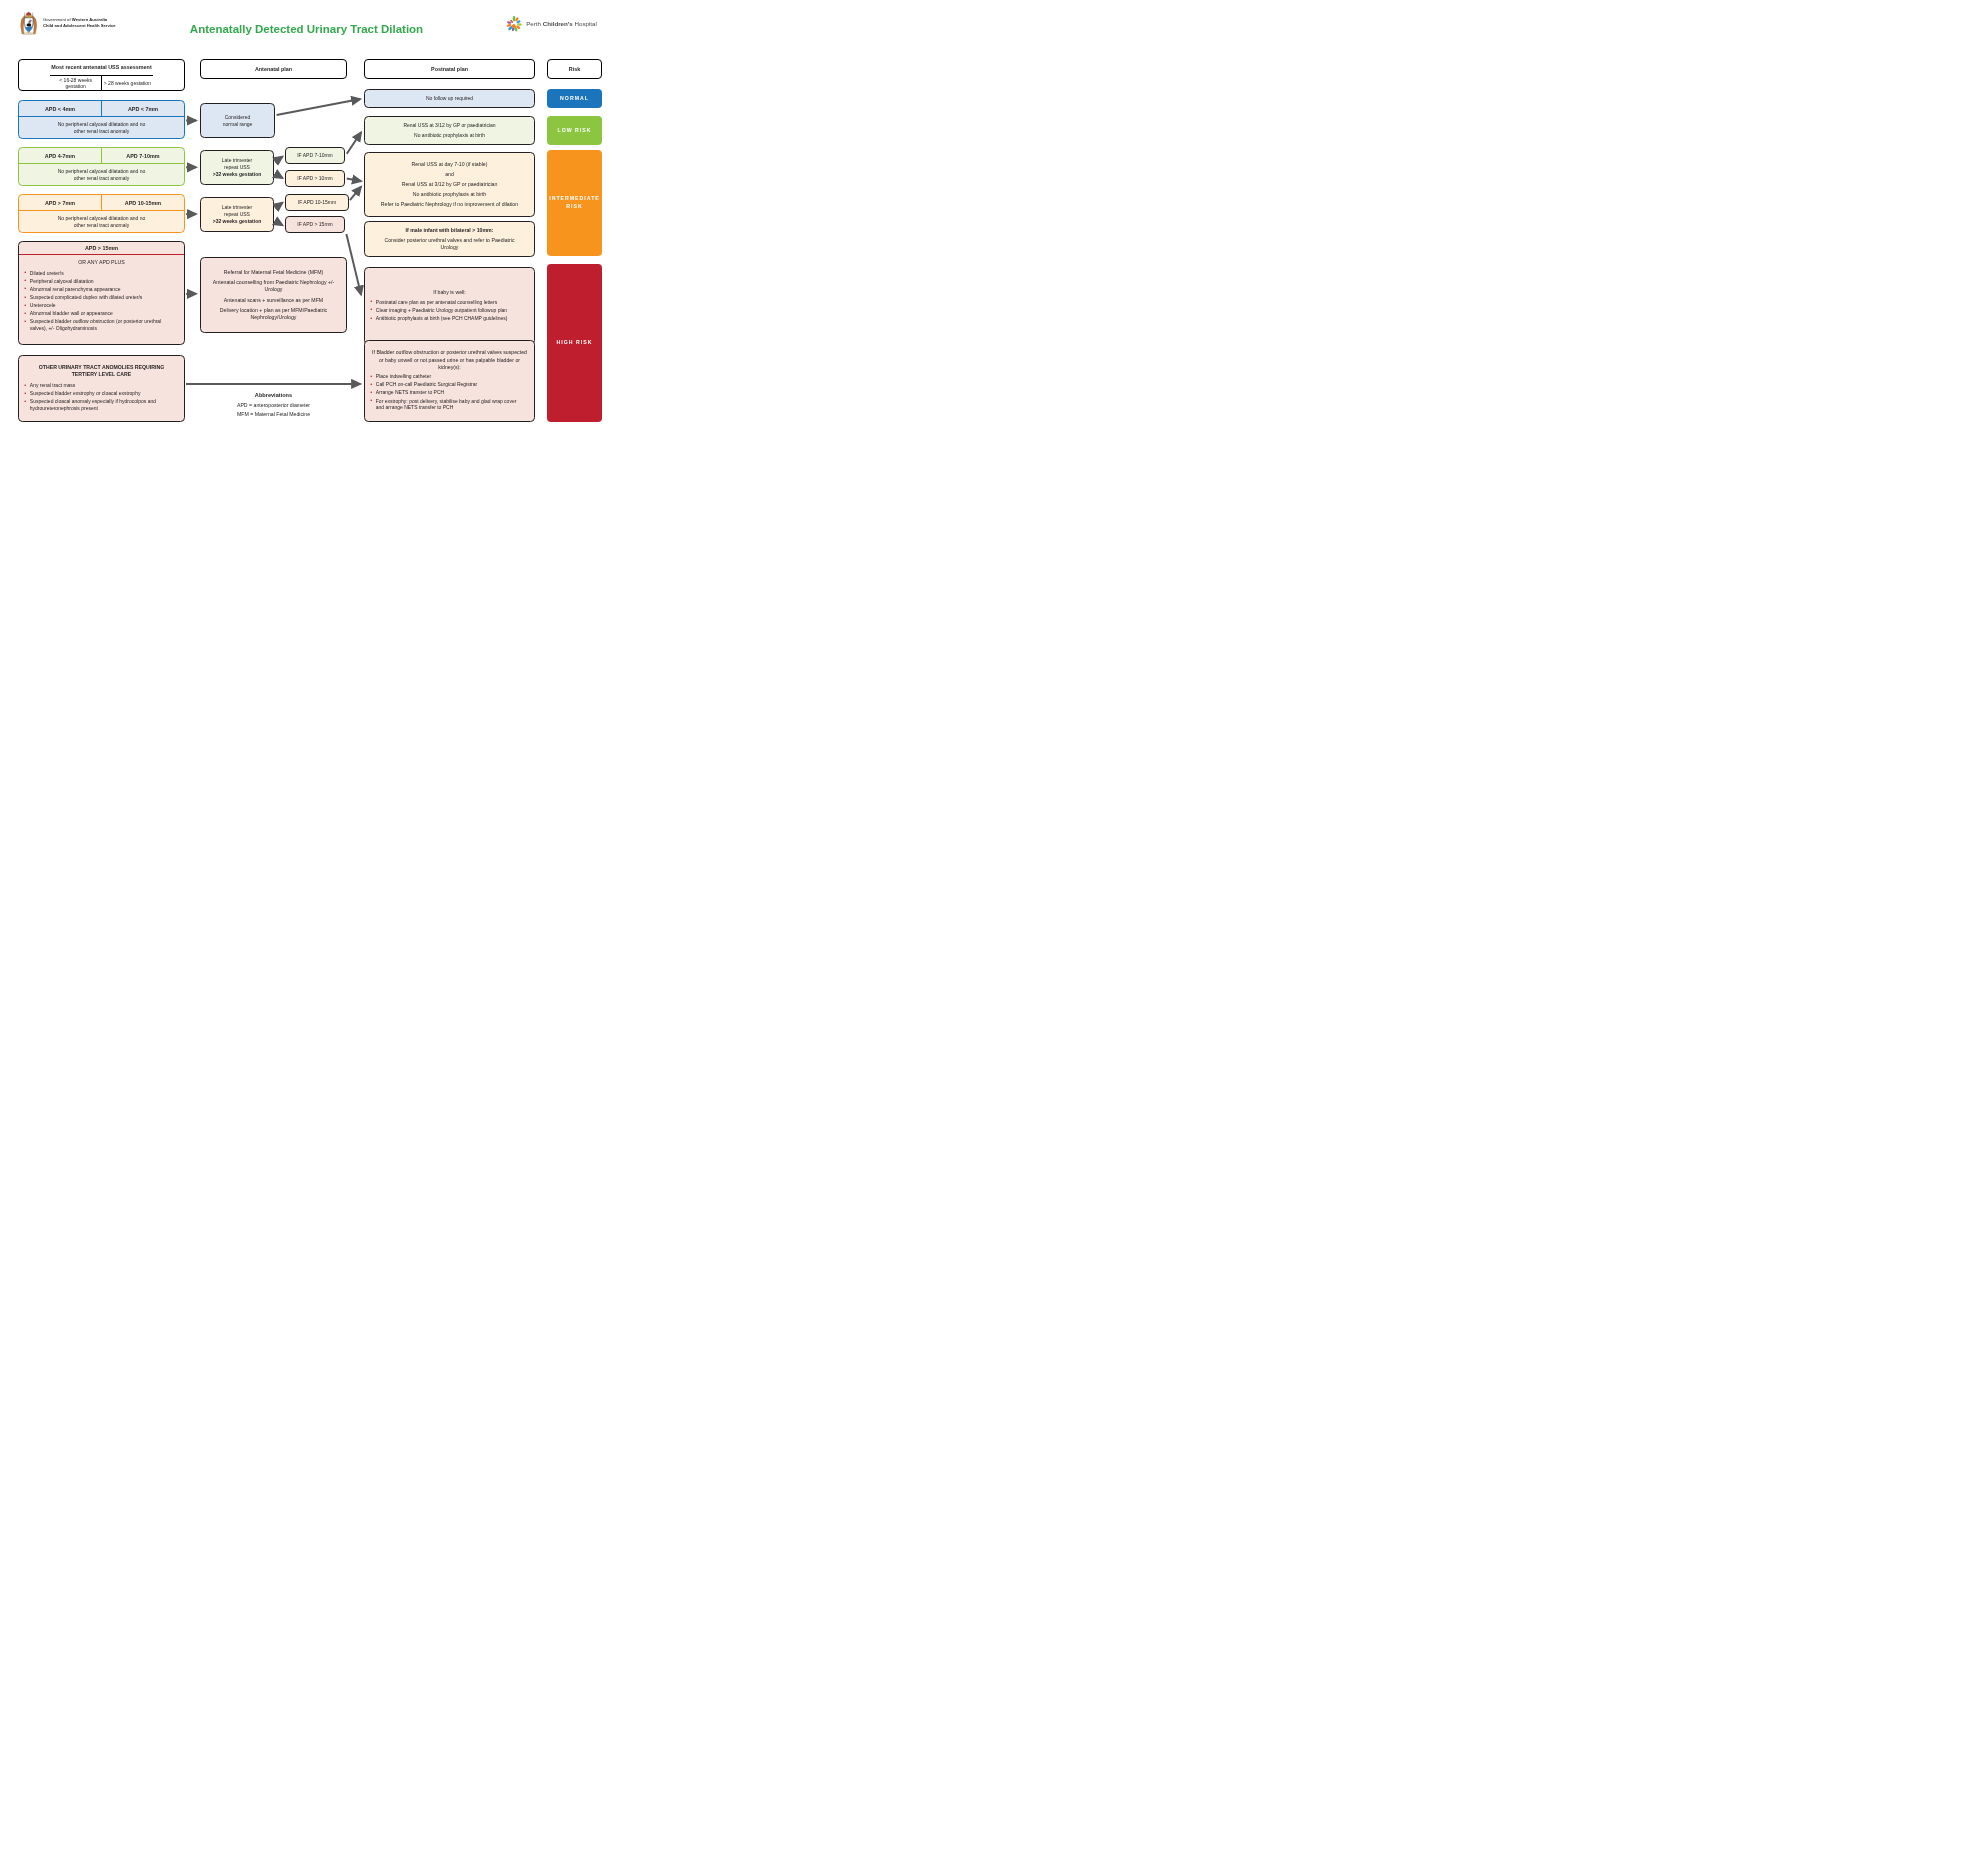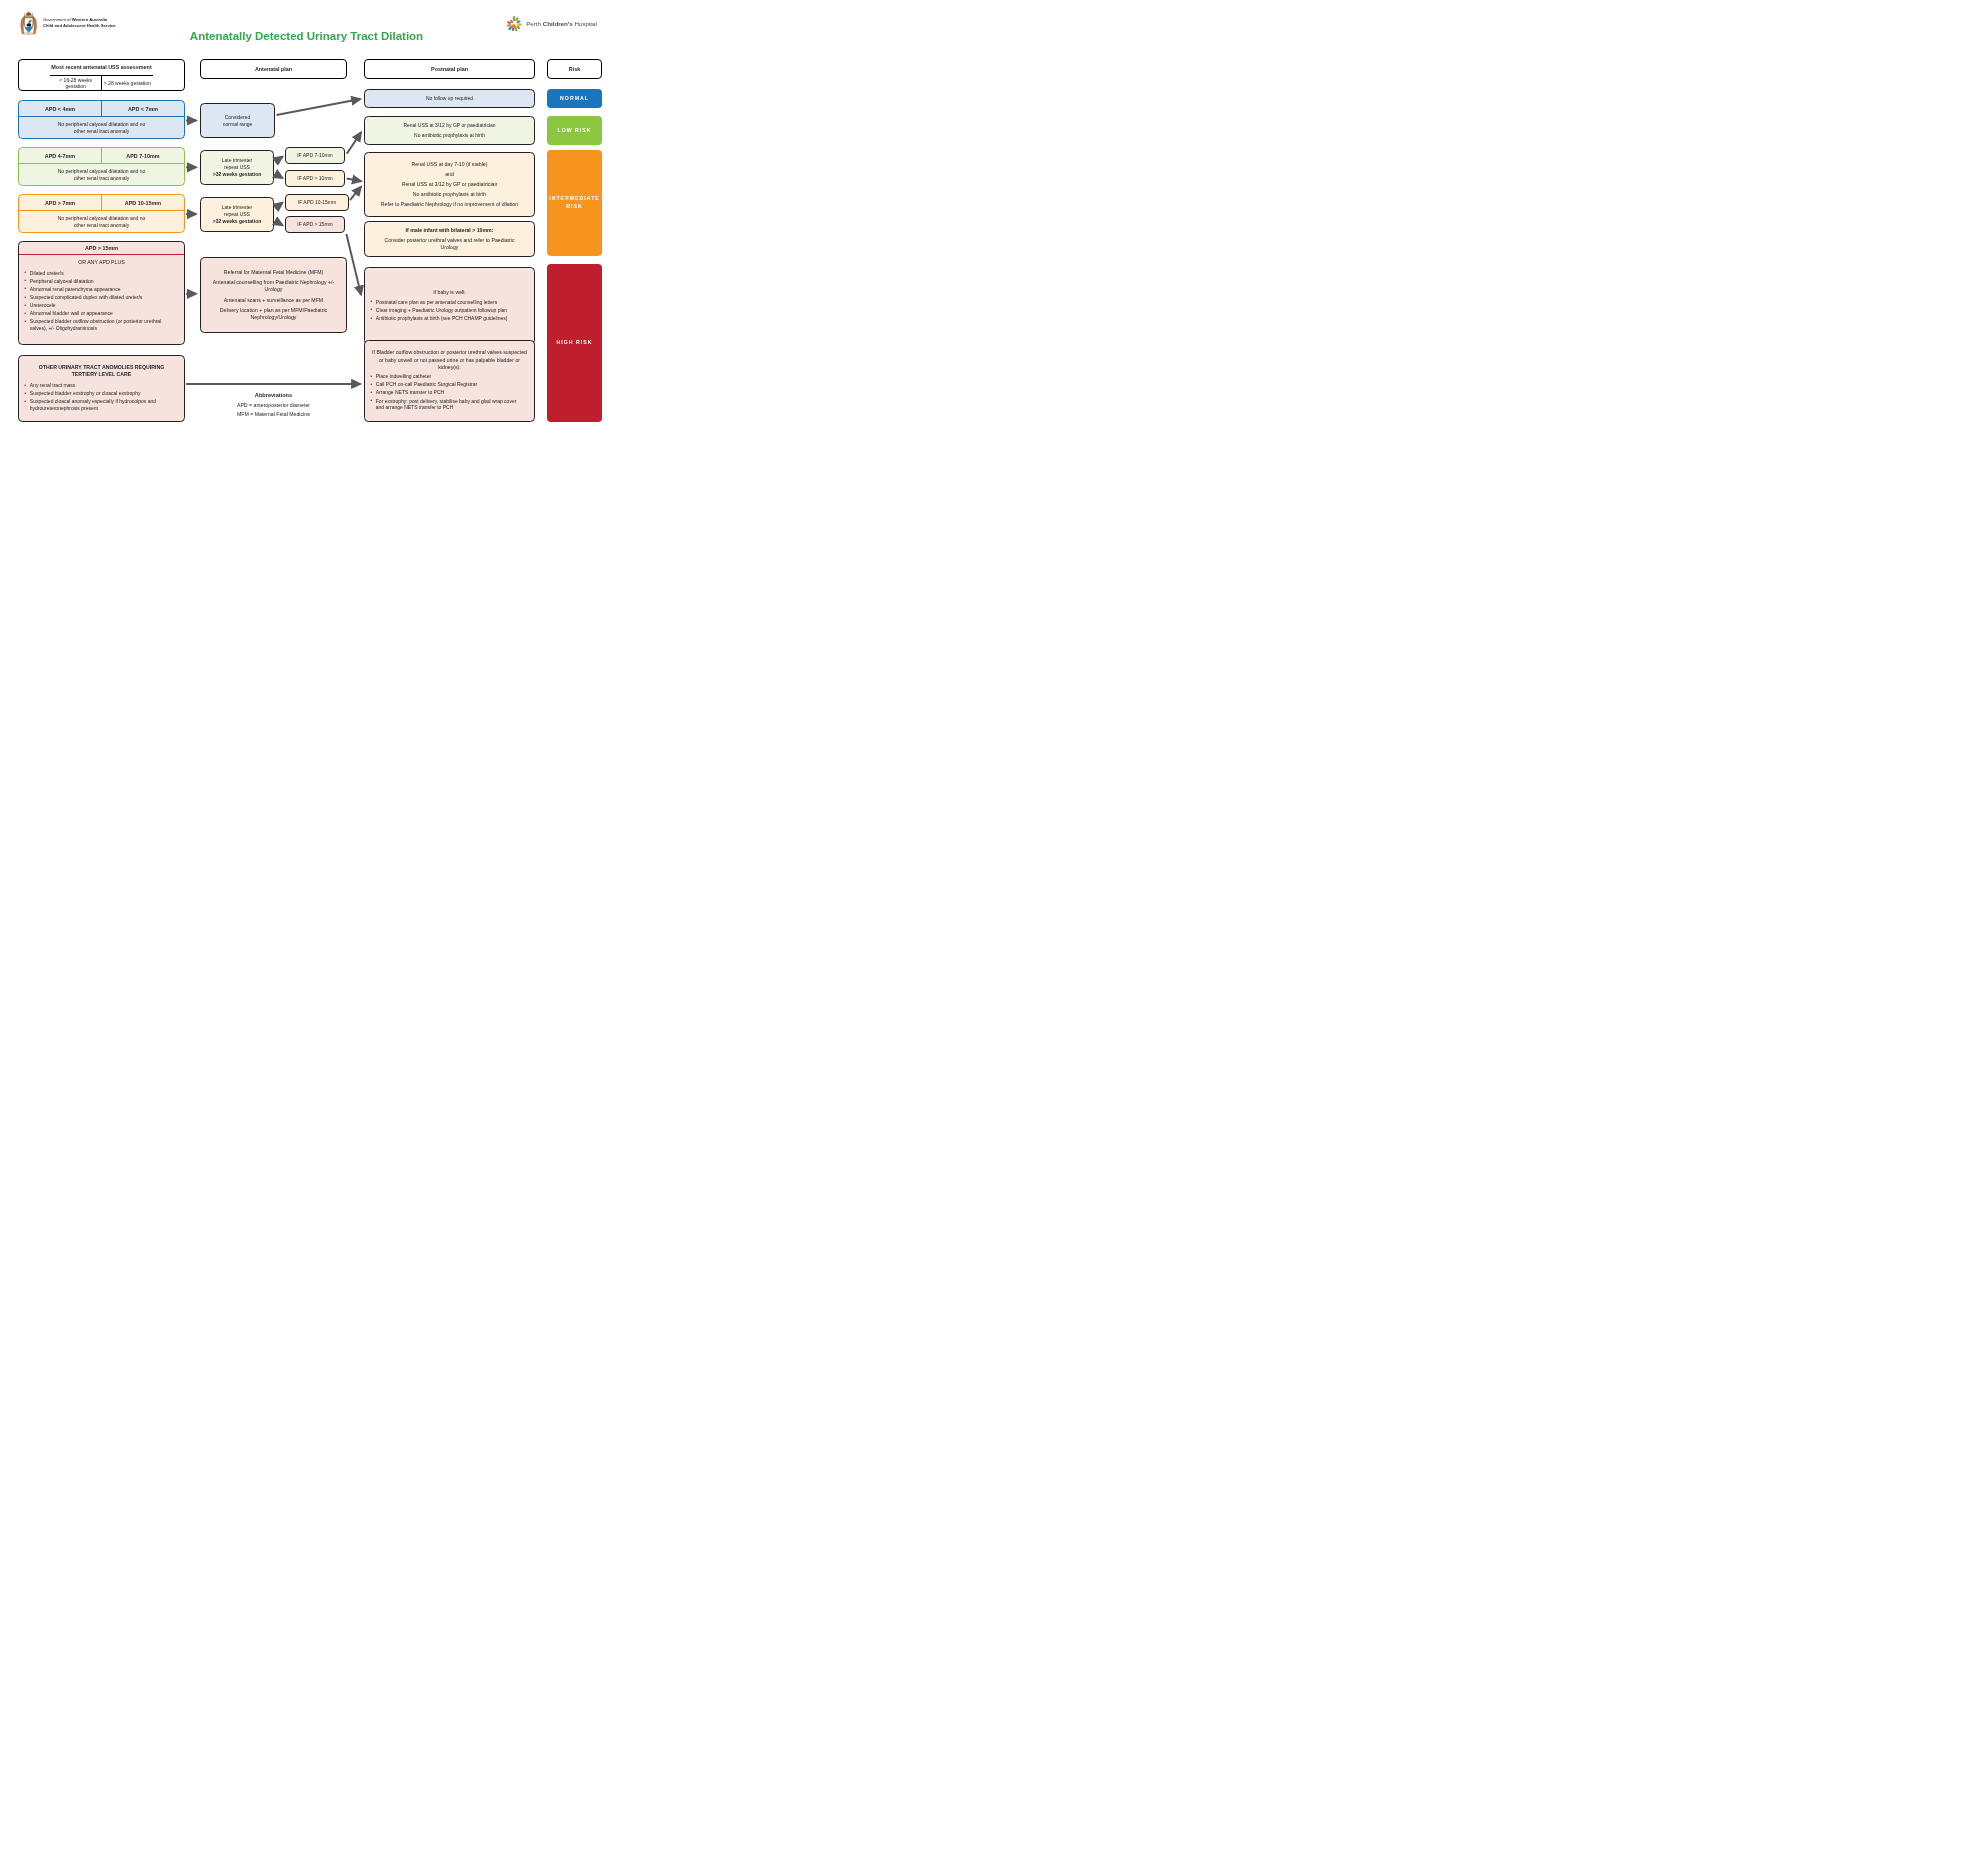--- a/index.html
+++ b/index.html
@@ -4,21 +4,21 @@
 <style>
   html,body{margin:0;padding:0;background:#ffffff;font-family:"Liberation Sans",sans-serif;color:#231f20;}
   .canvas{position:relative;width:613px;height:433px;background:#fff;overflow:hidden;}
 
   .abs{position:absolute;box-sizing:border-box;}
 
   
   .gov-logo{left:17.5px;top:10.3px;width:119px;height:25.4px;display:flex;align-items:center;gap:4px;}
   .gov-text{font-size:4.2px;line-height:1.35;}
   .gov-text .b{font-weight:bold;}
-  .page-title{left:50%;top:30px;transform:translateX(-50%);font-size:11.5px;font-weight:bold;color:#33a94c;white-space:nowrap;}
+  .page-title{left:50%;top:23px;transform:translateX(-50%);font-size:11.5px;font-weight:bold;color:#33a94c;white-space:nowrap;}
   .pch-logo{left:505px;top:13.5px;width:103px;height:20px;display:flex;align-items:center;gap:3.2px;}
   .pch-text{font-size:6.2px;color:#4a4a4c;white-space:nowrap;}
   .pch-text .b{font-weight:bold;}
 
   
   .hdr-box{border:1.2px solid #000;border-radius:4px;background:#fff;display:flex;align-items:center;justify-content:center;
            font-weight:bold;font-size:5.4px;text-align:center;}
   .uss-hdr{display:flex;flex-direction:column;padding:0;overflow:hidden;}
   .uss-hdr .title{flex:1;display:flex;align-items:center;justify-content:center;font-weight:bold;font-size:5.4px;}
   .uss-hdr .subrow{display:flex;border-top:1.6px solid #000;height:14.3px;flex:0 0 auto;}

